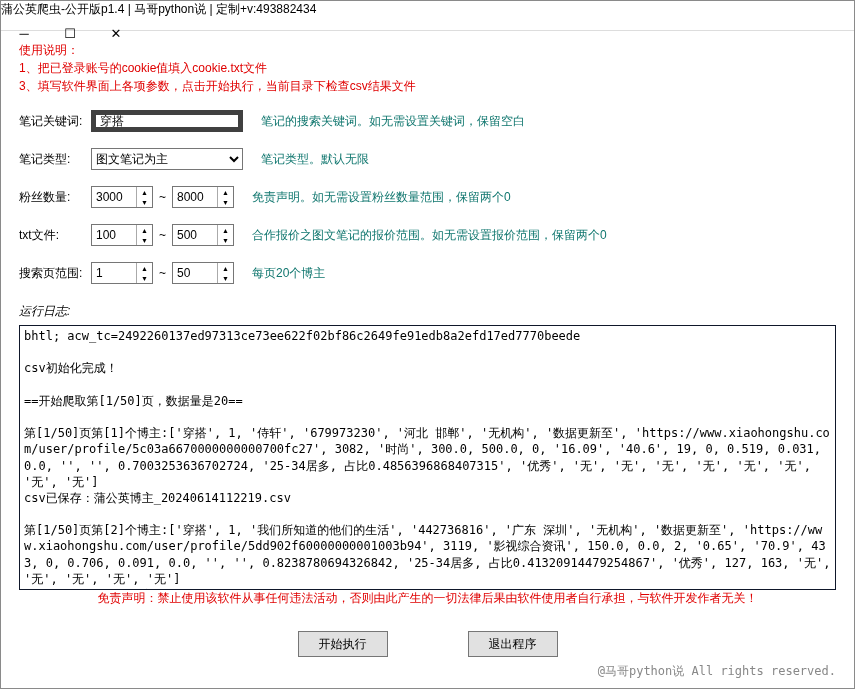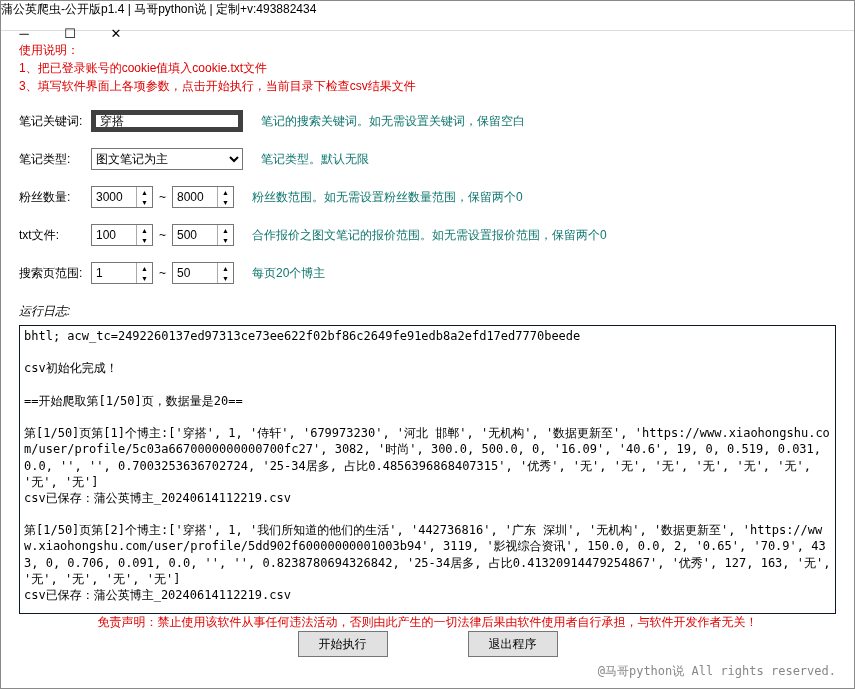--- a/index.html
+++ b/index.html
@@ -19,21 +19,21 @@
 .select { height: 22px; border: 1px solid #767676; font-size: 12px; width: 152px; background: #fff; }
 .spin { display: inline-flex; align-items: center; height: 22px; border: 1px solid #767676; background: #fff; }
 .spin input { border: none; width: 44px; height: 20px; padding: 0 4px; font-size: 12px; outline: none; }
 .spin .arrows { display: flex; flex-direction: column; width: 16px; height: 20px; border-left: 1px solid #aaa; }
 .spin .arr { flex: 1; display: flex; align-items: center; justify-content: center; font-size: 7px; line-height: 1; cursor: pointer; }
 .tilde { margin: 0 6px; }
 .hint { color: #0f766e; margin-left: 18px; }
 .logrow { margin-bottom: 2px; font-style: italic; }
 .logbox { flex: 1; border: 1px solid #0f172a; background: #fff; font-family: "SimSun", monospace; font-size: 12px; line-height: 1.35; padding: 2px 4px; overflow-y: scroll; white-space: pre-wrap; word-break: break-all; color: #000; }
 .disclaimer { color: #e00000; text-align: center; font-size: 12px; }
-.btnrow { display: flex; justify-content: center; gap: 80px; margin-top: 0; }
+.btnrow { display: flex; justify-content: center; gap: 80px; margin-top: 24px; }
 .btn { width: 90px; height: 26px; border: 1px solid #767676; background: #e1e1e1; font-size: 12px; cursor: pointer; }
 .footer { text-align: right; color: #888; font-size: 12px; margin-top: 6px; font-family: "SimSun", monospace; }
 </style>
 </head>
 <body>
 
 <div class="window">
   <div class="titlebar">
     <div class="titlebar-icon"></div>
     <div class="titlebar-text">蒲公英爬虫-公开版p1.4 | 马哥python说 | 定制+v:493882434</div>
@@ -75,21 +75,21 @@
           </span>
       </span>
       <span class="tilde">~</span>
       <span class="spin">
         <input value="8000" style="">
         <span class="arrows">
             <span class="arr">▲</span>
             <span class="arr">▼</span>
           </span>
       </span>
-      <span class="hint">粉丝数范围。如无需设置粉丝数量范围，保留两个0</span>
+      <span class="hint">免责声明。如无需设置粉丝数量范围，保留两个0</span>
     </div>
 
     <div class="row">
       <span class="label">txt文件:</span>
       <span class="spin">
         <input value="100" style="">
         <span class="arrows">
             <span class="arr">▲</span>
             <span class="arr">▼</span>
           </span>

